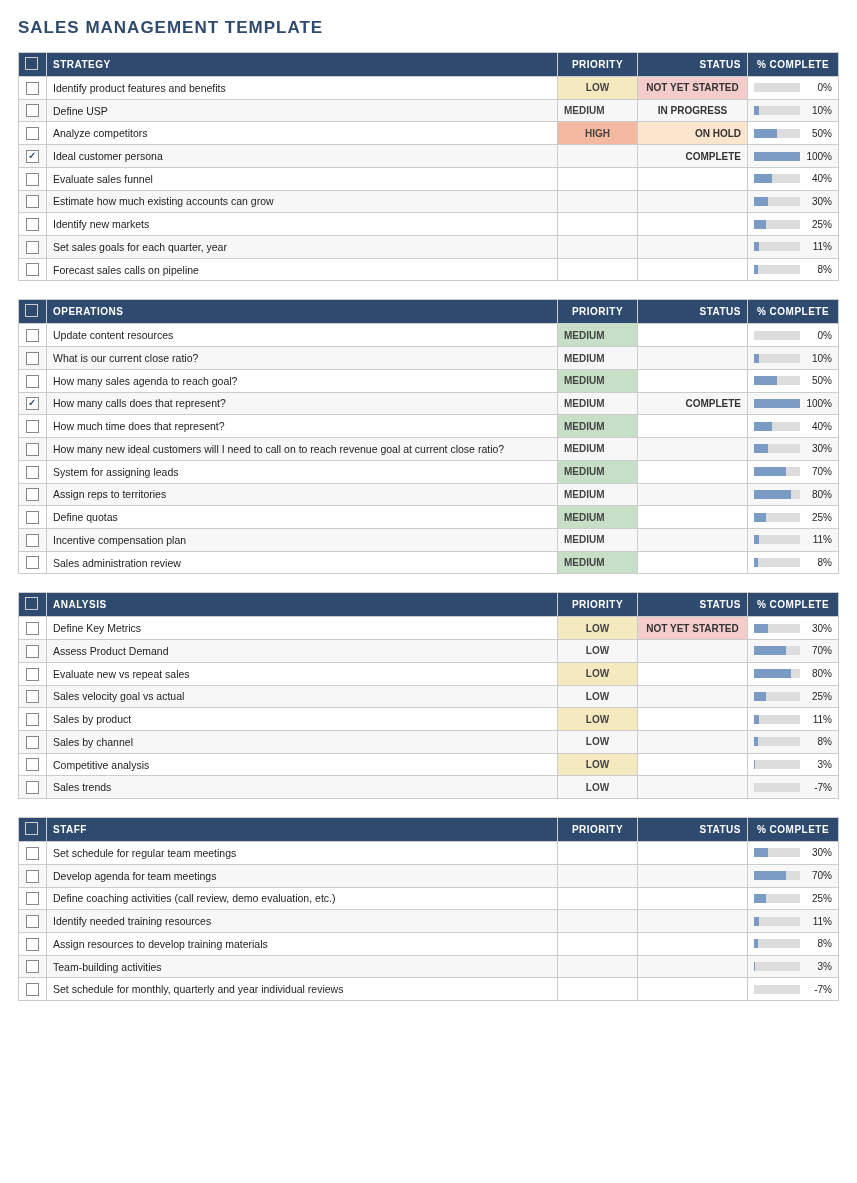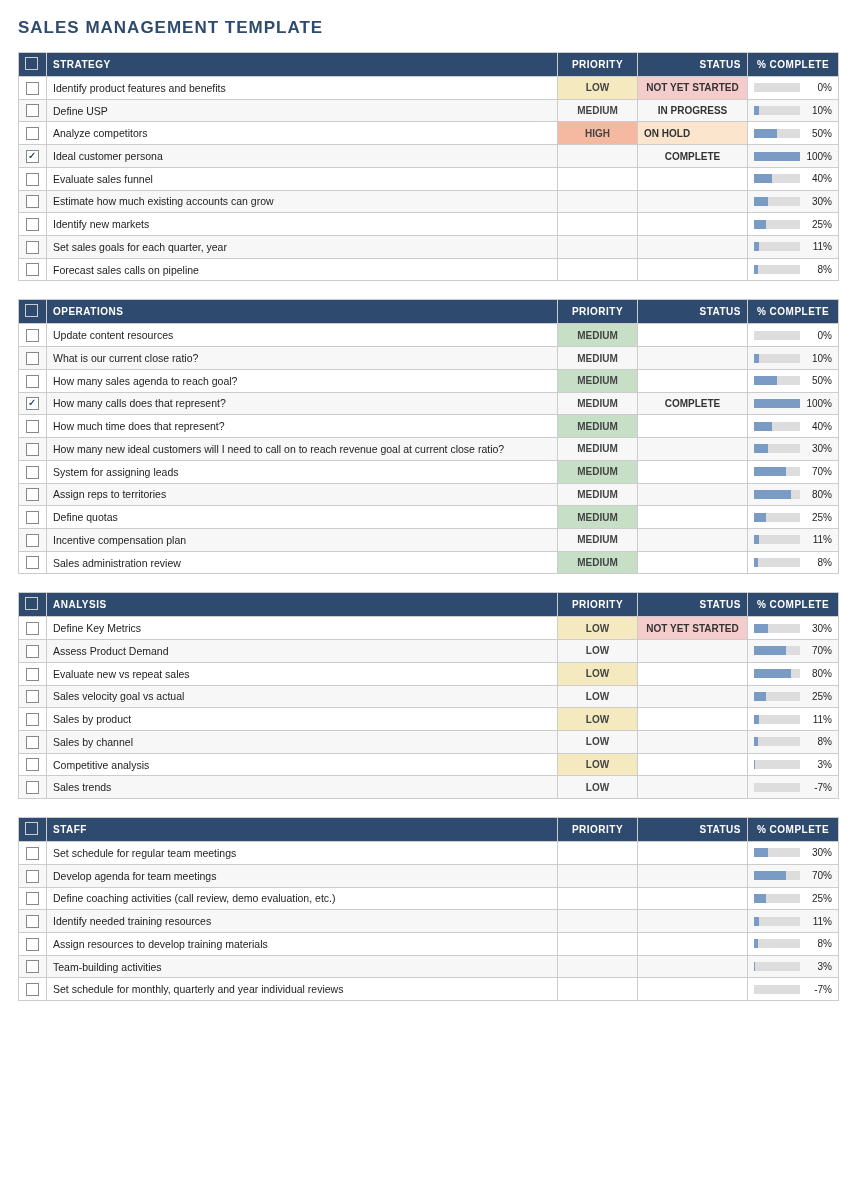--- a/index.html
+++ b/index.html
@@ -61,27 +61,27 @@
     }
     .checkbox.checked::after {
       content: '✓';
       font-size: 10px;
       position: absolute;
       left: 1px; top: -1px;
       color: #2e4a6e;
     }
 
     .priority-low { background: #f5e9c0; color: #444; text-align: center; font-size: 10px; font-weight: 600; }
-    .priority-medium { background: #c6dfc6; color: #444; text-align: center; font-size: 10px; font-weight: 600; }
+    .priority-medium { background: #c6dfc6; color: #444; text-align: left; font-size: 10px; font-weight: 600; }
     .priority-high { background: #f5b8a0; color: #444; text-align: center; font-size: 10px; font-weight: 600; }
 
     .status-not-started { background: #f4cccc; color: #333; text-align: center; font-size: 10px; font-weight: 600; }
     .status-in-progress { background: #d9ead3; color: #333; text-align: center; font-size: 10px; font-weight: 600; }
-    .status-on-hold { background: #fce5cd; color: #333; text-align: left; font-size: 10px; font-weight: 600; }
-    .status-complete { background: #d9d9d9; color: #333; text-align: center; font-size: 10px; font-weight: 600; }
+    .status-on-hold { background: #fce5cd; color: #333; text-align: right; font-size: 10px; font-weight: 600; }
+    .status-complete { background: #d9d9d9; color: #333; text-align: right; font-size: 10px; font-weight: 600; }
     .status-empty { text-align: center; }
 
     .complete-cell {
       text-align: right;
       white-space: nowrap;
       padding-right: 6px;
     }
     .progress-wrap {
       display: flex;
       align-items: center;

